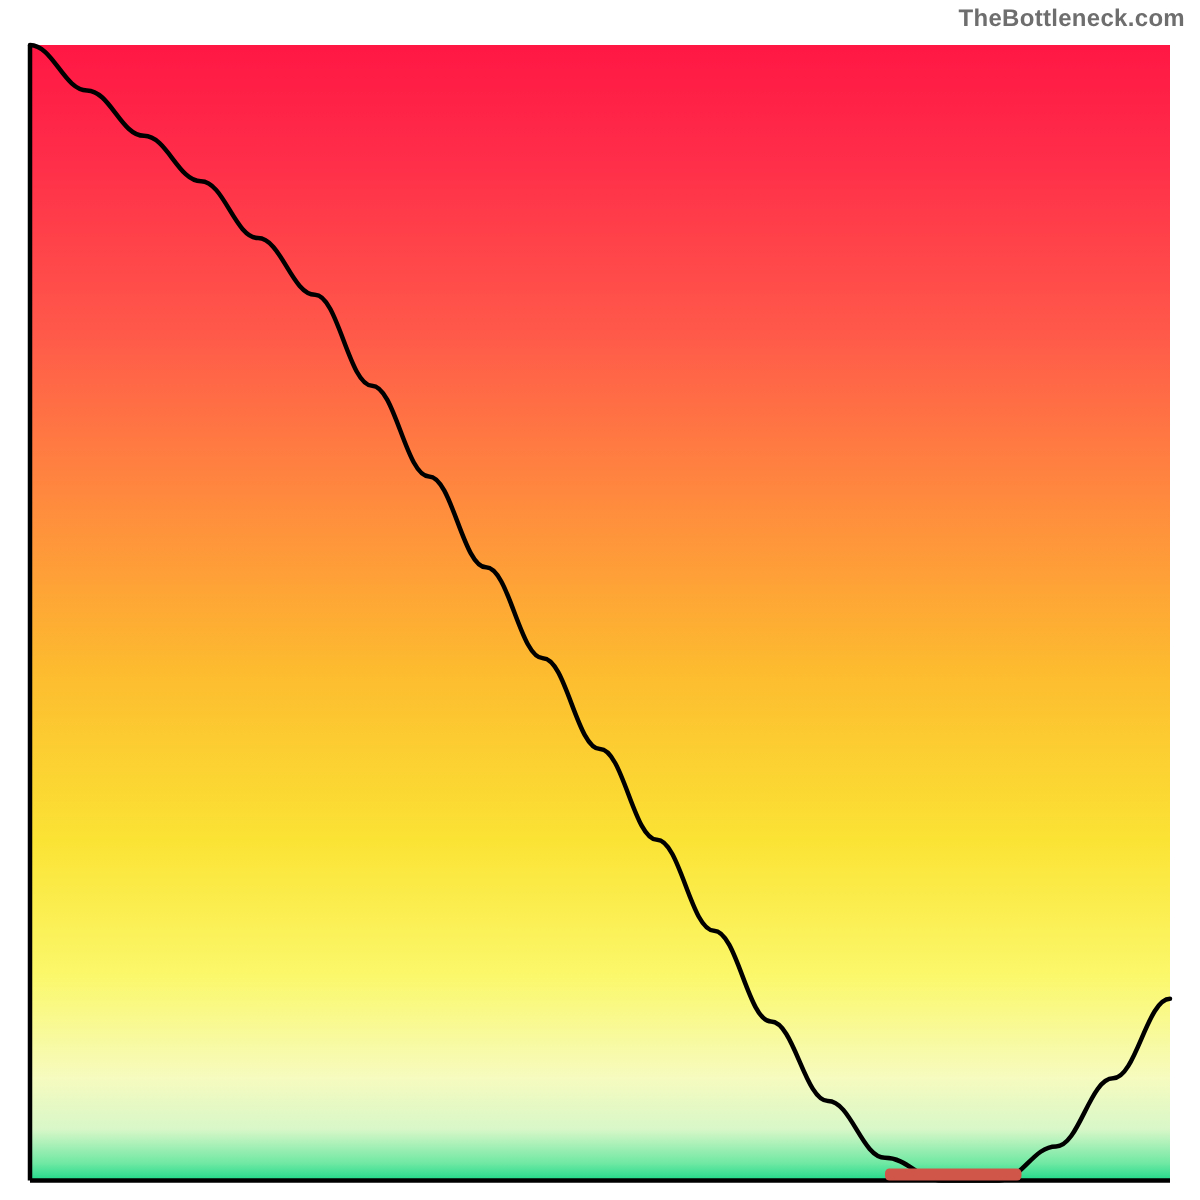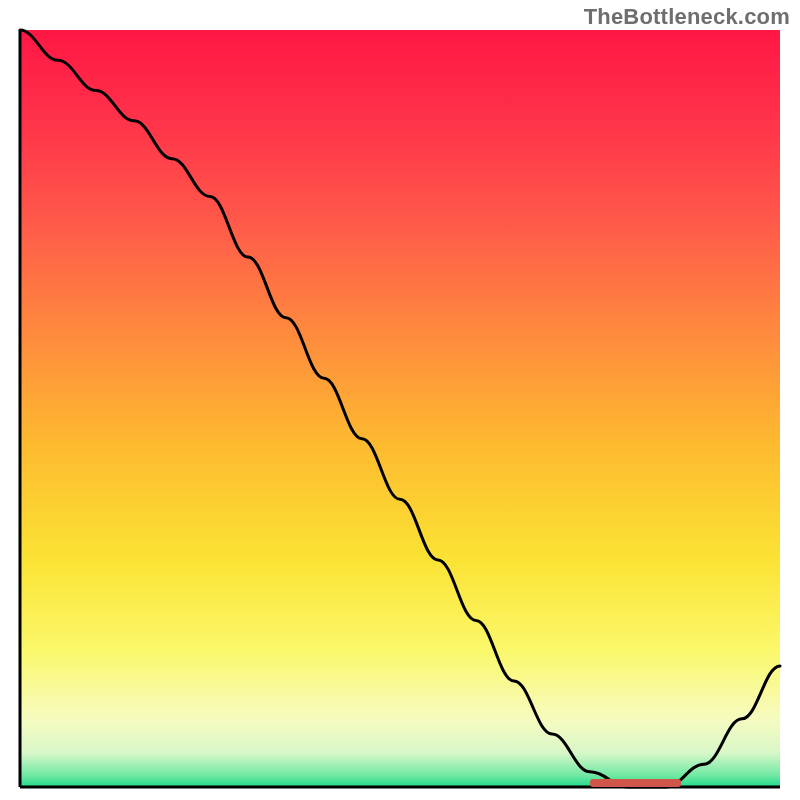--- a/index.html
+++ b/index.html
@@ -13,21 +13,21 @@
   }
   .canvas {
     position: relative;
     width: 800px;
     height: 800px;
   }
   .watermark {
     position: absolute;
     top: 4px;
     right: 10px;
-    font-size: 22px;
+    font-size: 16px;
     font-weight: 600;
     color: #6e6e6e;
     letter-spacing: 0.2px;
   }
   svg {
     position: absolute;
     top: 0;
     left: 0;
   }
   .marker {

